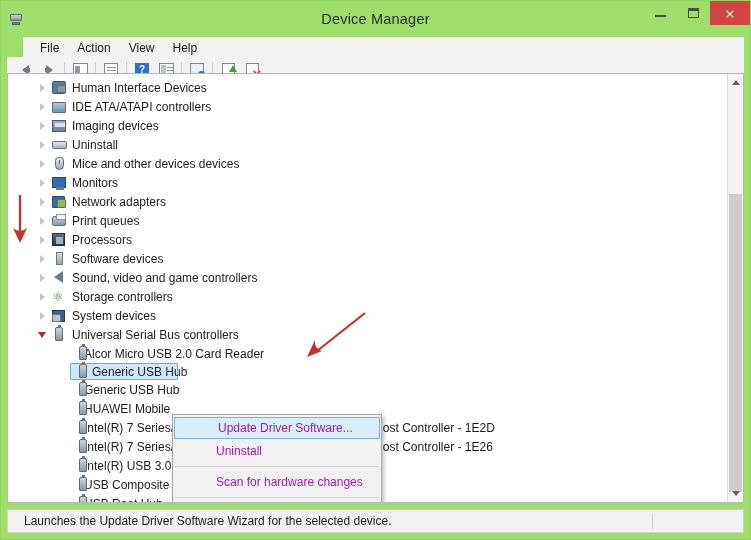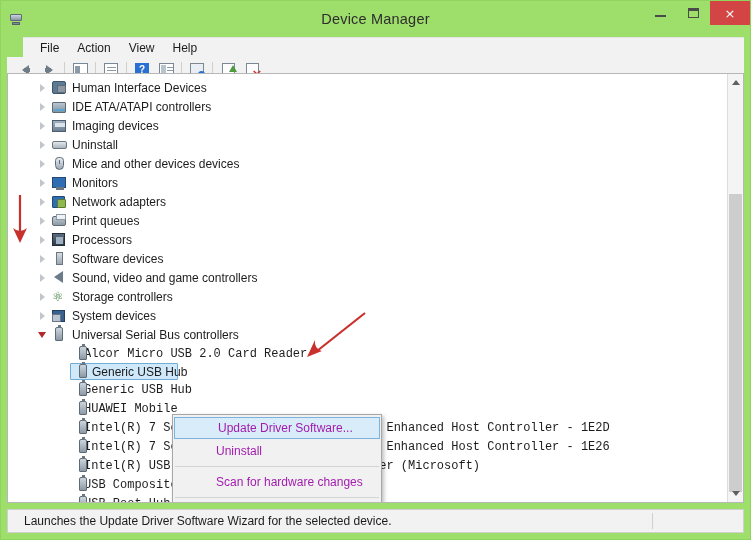--- a/index.html
+++ b/index.html
@@ -208,21 +208,21 @@
   .row {
     height: 19px;
     display: flex;
     align-items: center;
     font-size: 12px;
     color: #1c1c1c;
     white-space: nowrap;
     position: relative;
   }
   .row.lvl1 { padding-left: 30px; }
-  .row.lvl2 { padding-left: 60px; font-family: Liberation Mono, monospace; }
+  .row.lvl2 { padding-left: 60px; }
   .tri {
     position: absolute;
     left: 32px;
     width: 0; height: 0;
     border-top: 4px solid transparent;
     border-bottom: 4px solid transparent;
     border-left: 5px solid #c0c6cc;
   }
   .row.lvl1 .tri { left: 32px; }
   .row.lvl1 { padding-left: 46px; }

